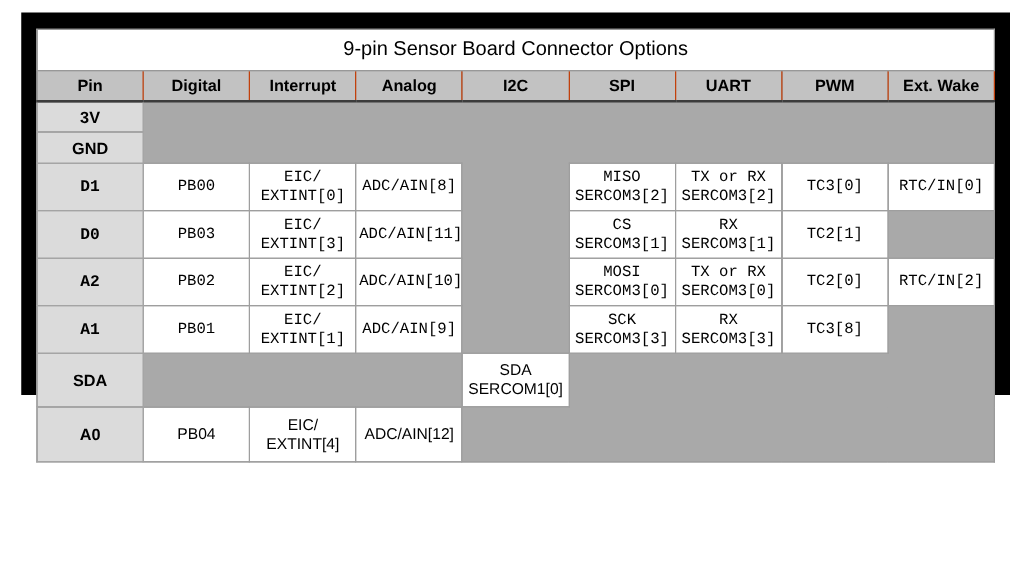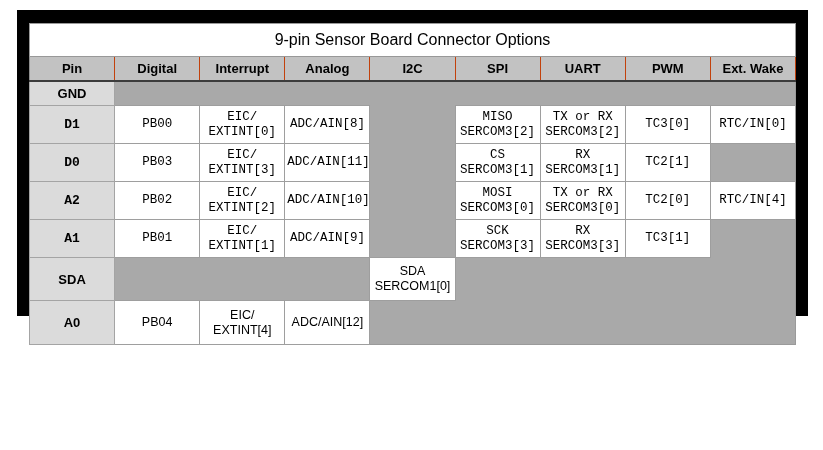--- a/index.html
+++ b/index.html
@@ -95,20 +95,31 @@
         <th class="col-head">Digital</th>
         <th class="col-head">Interrupt</th>
         <th class="col-head">Analog</th>
         <th class="col-head">I2C</th>
         <th class="col-head">SPI</th>
         <th class="col-head">UART</th>
         <th class="col-head">PWM</th>
         <th class="col-head">Ext. Wake</th>
       </tr>
 
+      <tr class="r-s">
+        <td class="pin">3V</td>
+        <td class="empty"></td>
+        <td class="empty"></td>
+        <td class="empty"></td>
+        <td class="empty"></td>
+        <td class="empty"></td>
+        <td class="empty"></td>
+        <td class="empty"></td>
+        <td class="empty"></td>
+      </tr>
 
       <tr class="r-s">
         <td class="pin">GND</td>
         <td class="empty"></td>
         <td class="empty"></td>
         <td class="empty"></td>
         <td class="empty"></td>
         <td class="empty"></td>
         <td class="empty"></td>
         <td class="empty"></td>
@@ -150,35 +161,35 @@
         <td class="filled">PB02</td>
         <td class="filled">EIC/
 EXTINT[2]</td>
         <td class="filled">ADC/AIN[10]</td>
         <td class="empty"></td>
         <td class="filled">MOSI
 SERCOM3[0]</td>
         <td class="filled">TX or RX
 SERCOM3[0]</td>
         <td class="filled">TC2[0]</td>
-        <td class="filled">RTC/IN[4]</td>
+        <td class="filled">RTC/IN[2]</td>
       </tr>
 
       <tr class="r-m">
         <td class="pin">A1</td>
         <td class="filled">PB01</td>
         <td class="filled">EIC/
 EXTINT[1]</td>
         <td class="filled">ADC/AIN[9]</td>
         <td class="empty"></td>
         <td class="filled">SCK
 SERCOM3[3]</td>
         <td class="filled">RX
 SERCOM3[3]</td>
-        <td class="filled">TC3[1]</td>
+        <td class="filled">TC3[8]</td>
         <td class="empty"></td>
       </tr>
 
       <tr class="r-l">
         <td class="pin">SDA</td>
         <td class="empty"></td>
         <td class="empty"></td>
         <td class="empty"></td>
         <td class="filled">SDA
 SERCOM1[0]</td>

